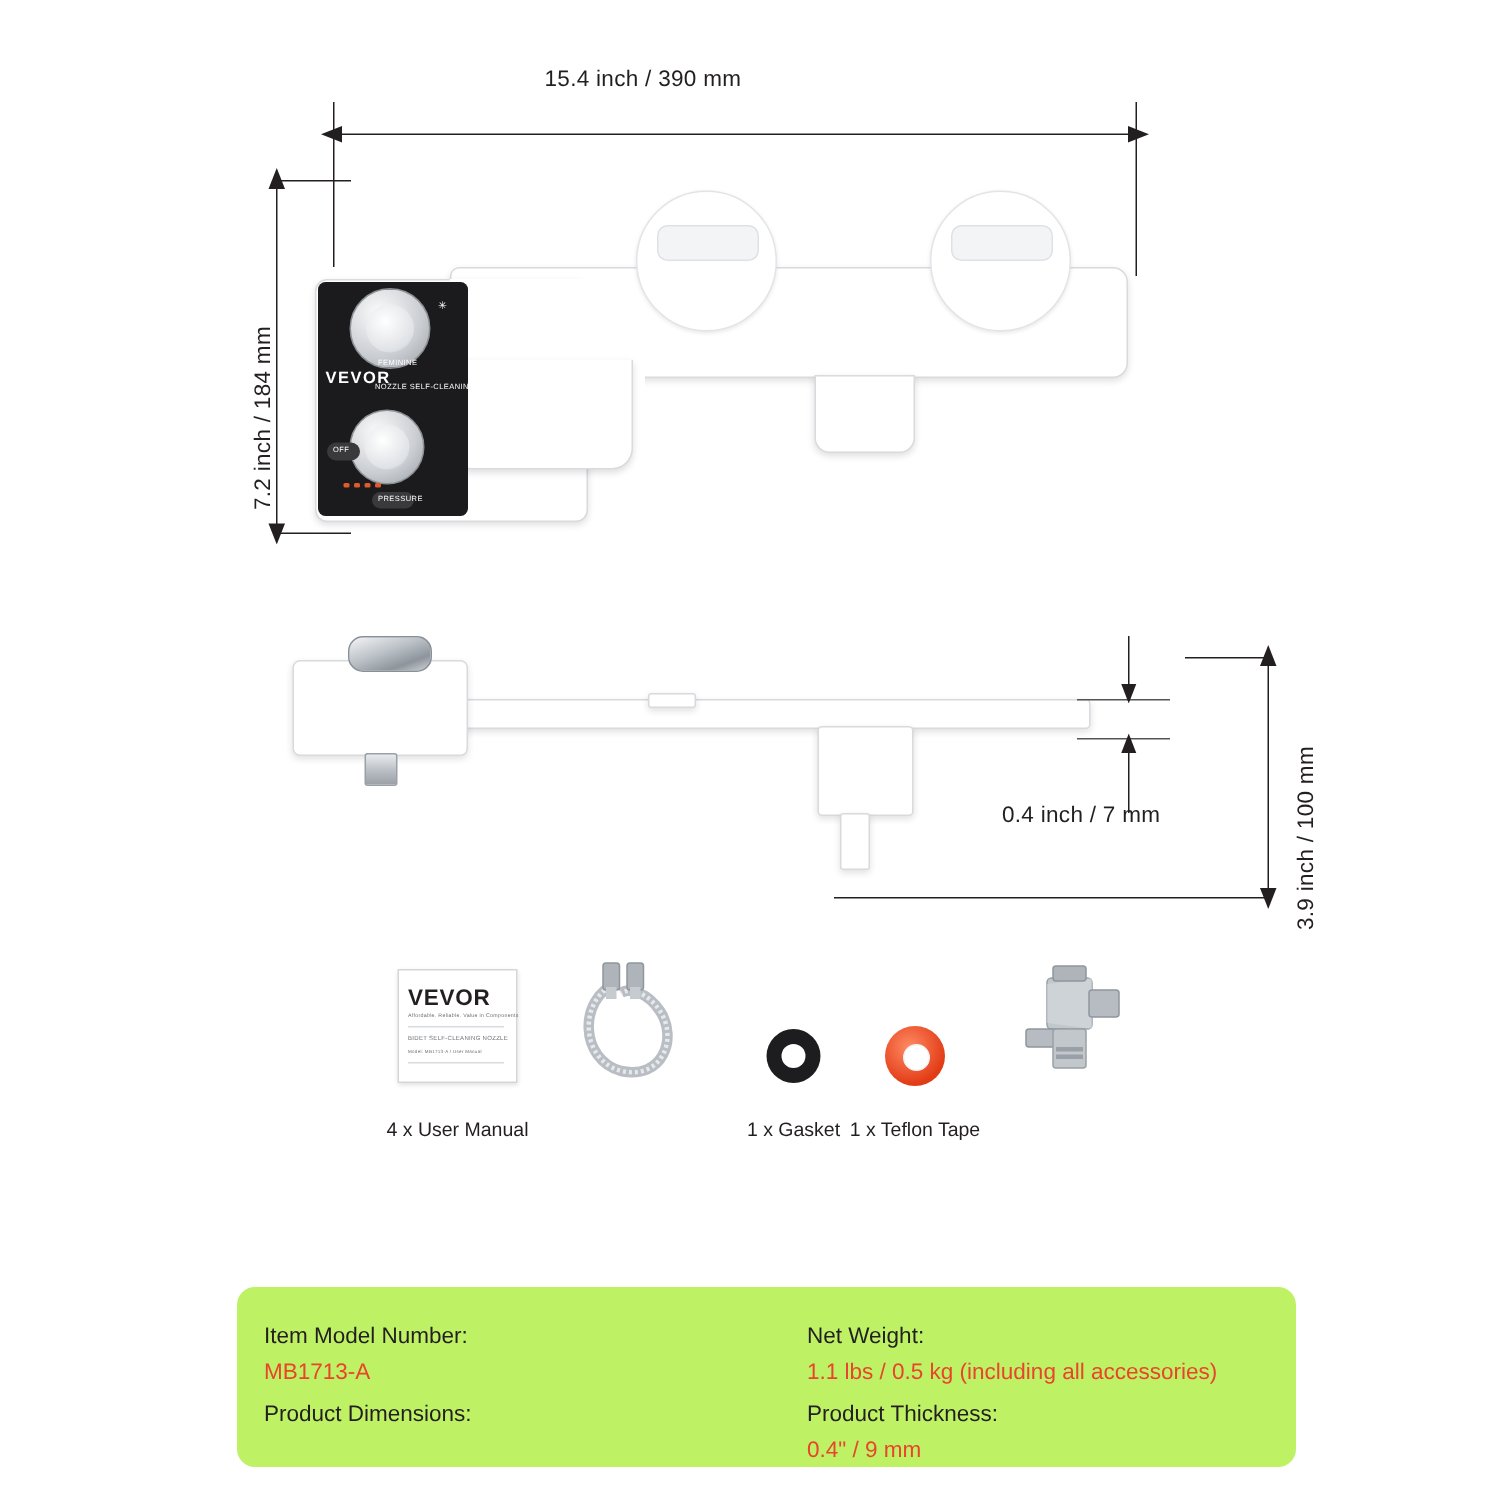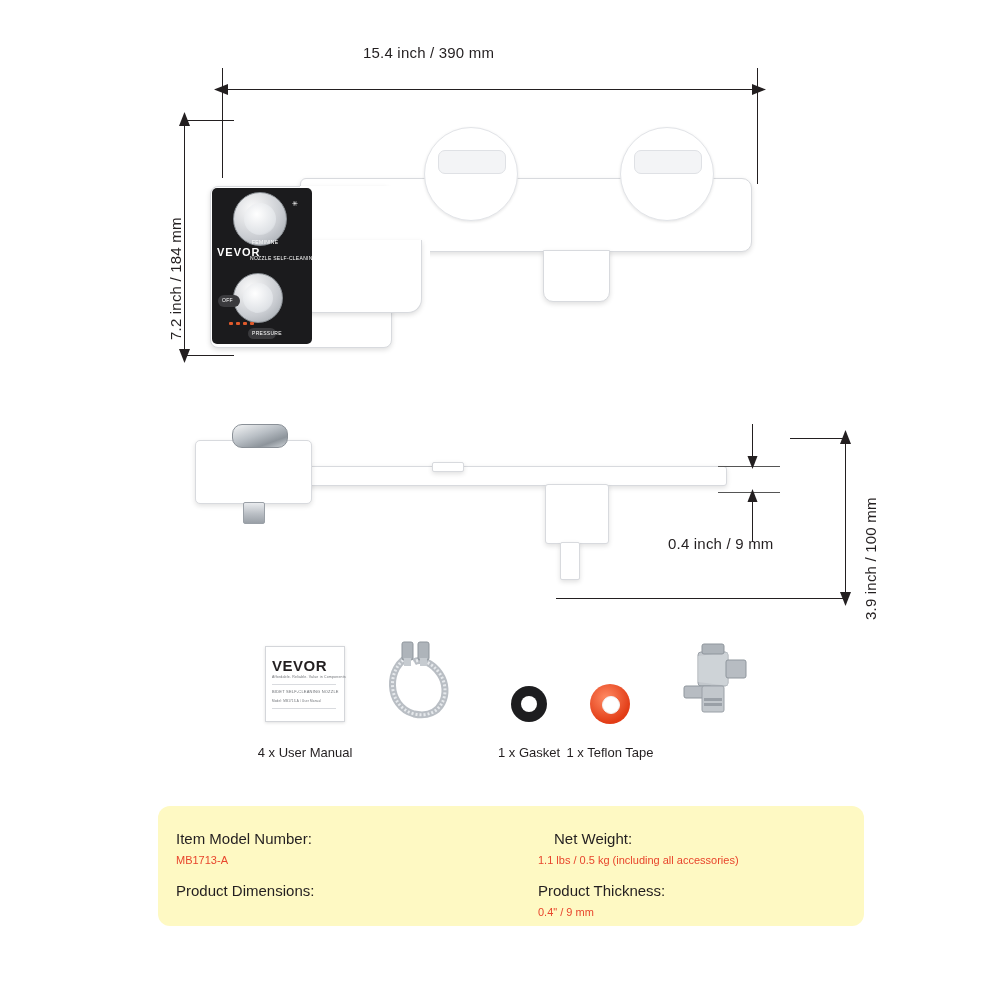--- a/index.html
+++ b/index.html
@@ -173,34 +173,34 @@
     position: absolute;
     border-radius: 50%;
     background: #ffffff;
     border: 1px solid #f2f2f2;
   }
 
   
   .specbox {
     position: absolute;
     left: 158px;
-    top: 806px;
+    top: 858px;
     width: 706px;
     height: 120px;
-    background: #fef9c3;
+    background: #bef264;
     border-radius: 12px;
   }
   .spec-label {
     position: absolute;
     font-size: 15px;
     color: #231f20;
   }
   .spec-value {
     position: absolute;
-    font-size: 11px;
+    font-size: 15px;
     color: #e8452c;
   }
 </style>
 </head>
 <body>
 
 <div class="stage">
 
   <div class="dimtext" style="left:363px; top:44px;">15.4 inch / 390 mm</div>
 
@@ -273,21 +273,21 @@
   <div class="thin-h" style="left:718px; top:466px; width:62px;"></div>
   <div class="thin-h" style="left:718px; top:492px; width:62px;"></div>
   <div class="line-v" style="left:752px; top:424px; height:42px;"></div>
   <div class="line-v" style="left:752px; top:492px; height:50px;"></div>
   <svg class="abs" style="left:744px; top:455px; width:17px; height:14px;" viewBox="0 0 17 14">
       <path d="M8.5 14 L3.5 1 L13.5 1 Z" fill="#231f20"></path>
     </svg>
   <svg class="abs" style="left:744px; top:489px; width:17px; height:14px;" viewBox="0 0 17 14">
       <path d="M8.5 0 L3.5 13 L13.5 13 Z" fill="#231f20"></path>
     </svg>
-  <div class="dimtext" style="left:668px; top:535px;">0.4 inch / 9 mm</div>
+  <div class="dimtext" style="left:668px; top:535px;">0.4 inch / 7 mm</div>
 
   <div class="line-v" style="left:845px; top:438px; height:160px;"></div>
   <svg class="abs" style="left:837px; top:430px; width:17px; height:18px;" viewBox="0 0 17 18">
       <path d="M8.5 0 L3 14 L14 14 Z" fill="#231f20"></path>
     </svg>
   <svg class="abs" style="left:837px; top:588px; width:17px; height:18px;" viewBox="0 0 17 18">
       <path d="M8.5 18 L3 4 L14 4 Z" fill="#231f20"></path>
     </svg>
   <div class="line-h" style="left:790px; top:438px; width:56px;"></div>
   <div class="line-h" style="left:556px; top:598px; width:290px;"></div>
@@ -328,19 +328,19 @@
     <rect x="30" y="46" width="22" height="26" rx="2" fill="#c2c7cc" stroke="#9aa0a7"></rect>
     <rect x="32" y="58" width="18" height="3" fill="#9aa0a7"></rect>
     <rect x="32" y="63" width="18" height="3" fill="#9aa0a7"></rect>
   </svg>
 
   <div class="specbox">
     <div class="spec-label" style="left:18px; top:24px;">Item Model Number:</div>
     <div class="spec-value" style="left:18px; top:48px;">MB1713-A</div>
     <div class="spec-label" style="left:18px; top:76px;">Product Dimensions:</div>
 
-    <div class="spec-label" style="left:380px; top:24px;margin-left:16px;">Net Weight:</div>
+    <div class="spec-label" style="left:380px; top:24px;">Net Weight:</div>
     <div class="spec-value" style="left:380px; top:48px;">1.1 lbs / 0.5 kg (including all accessories)</div>
     <div class="spec-label" style="left:380px; top:76px;">Product Thickness:</div>
     <div class="spec-value" style="left:380px; top:100px;">0.4" / 9 mm</div>
   </div>
 
 </div>
 
 </body></html>

